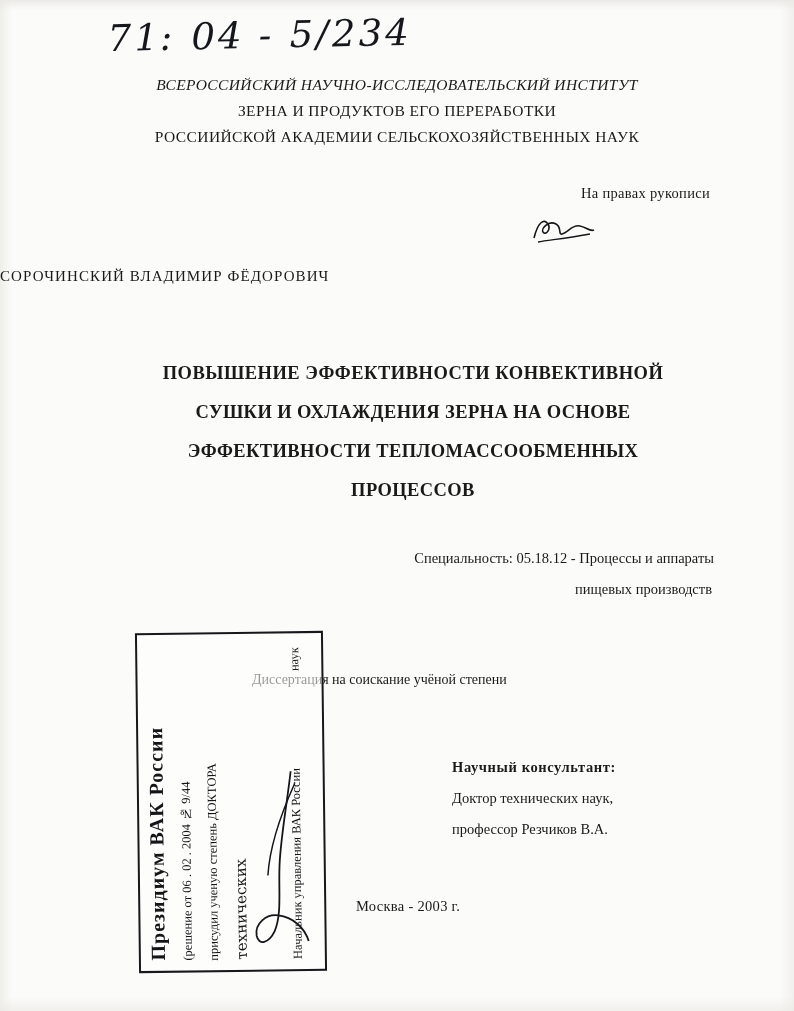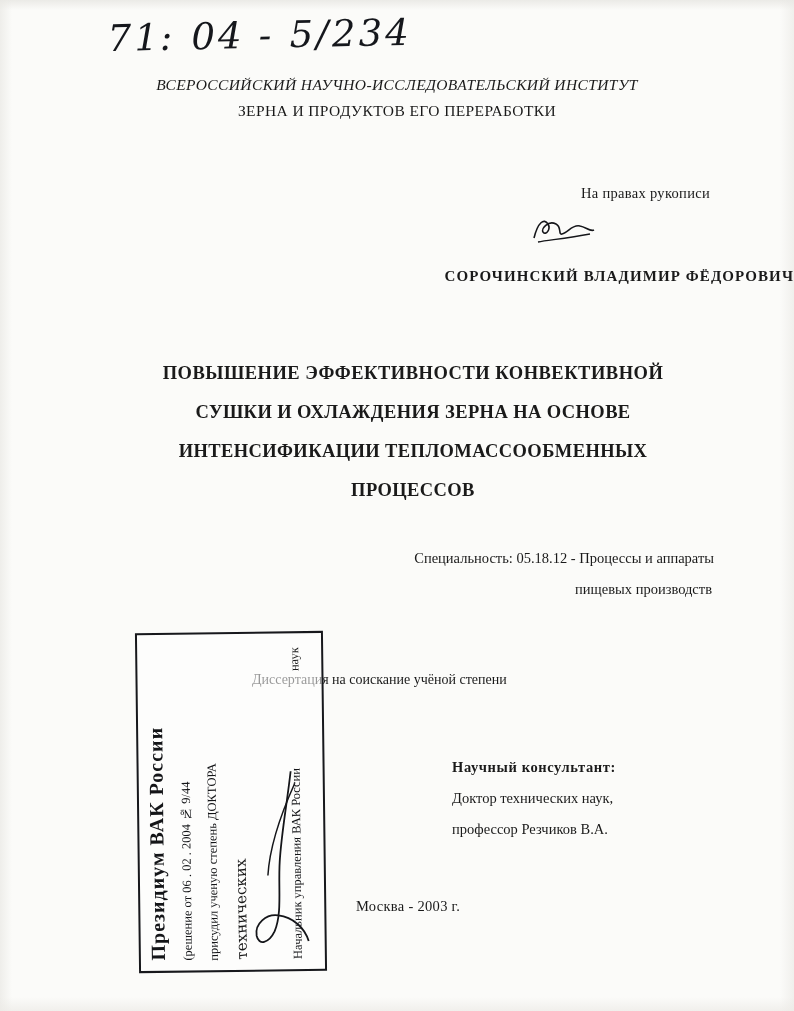--- a/index.html
+++ b/index.html
@@ -94,24 +94,23 @@
     top: 212px;
     width: 70px;
     height: 34px;
   }
 
   
   .author {
     position: absolute;
     left: 0; right: 0;
     top: 268px;
-    text-align: right;
+    text-align: left;
     font-size: 15px;
     letter-spacing: 1.1px;
-    font-weight: bold;
   }
 
   
   .title {
     position: absolute;
     left: 118px;
     right: 86px;
     top: 354px;
     text-align: center;
     font-weight: bold;
@@ -253,35 +252,36 @@
   <div class="scan-edge-top"></div>
   <div class="scan-edge-left"></div>
   <div class="scan-edge-right"></div>
   <div class="scan-edge-bottom"></div>
 
   <div class="hand-number">71: 04 - 5/234</div>
 
   <div class="institute">
     <div class="inst-line1">ВСЕРОССИЙСКИЙ НАУЧНО-ИССЛЕДОВАТЕЛЬСКИЙ ИНСТИТУТ</div>
     <div class="inst-line2">ЗЕРНА  И ПРОДУКТОВ ЕГО ПЕРЕРАБОТКИ</div>
+    <div class="inst-line3">РОССИИЙСКОЙ АКАДЕМИИ СЕЛЬСКОХОЗЯЙСТВЕННЫХ НАУК</div>
   </div>
 
   <div class="rights">На правах рукописи</div>
 
   <svg class="signature" viewBox="0 0 70 34">
     <path class="ink" stroke-width="1.6" d="M6 26 C10 10, 16 6, 20 12 C23 17, 18 24, 15 20 C13 17, 20 8, 28 12 C34 15, 30 23, 34 22 C40 21, 44 12, 52 14 C58 15, 62 20, 66 18"></path>
     <path class="ink" stroke-width="1.3" d="M10 30 C22 28, 40 26, 62 22"></path>
   </svg>
 
   <div class="author">СОРОЧИНСКИЙ  ВЛАДИМИР  ФЁДОРОВИЧ</div>
 
   <div class="title">
     <span class="t-line t1">ПОВЫШЕНИЕ   ЭФФЕКТИВНОСТИ  КОНВЕКТИВНОЙ</span>
     <span class="t-line t2">СУШКИ И ОХЛАЖДЕНИЯ ЗЕРНА НА ОСНОВЕ</span>
-    <span class="t-line t3">ИНТЕНСИФИКАЦИИ   ТЕПЛОМАССООБМЕННЫХ</span>
+    <span class="t-line t3">ЭФФЕКТИВНОСТИ   ТЕПЛОМАССООБМЕННЫХ</span>
     <span class="t-line t4">ПРОЦЕССОВ</span>
   </div>
 
   <div class="specialty">
     <span class="spec-1">Специальность:  05.18.12 - Процессы и аппараты</span>
     <span class="spec-2">пищевых производств</span>
   </div>
 
   <div class="purpose">
     <div>Диссертация на соискание учёной степени</div>

